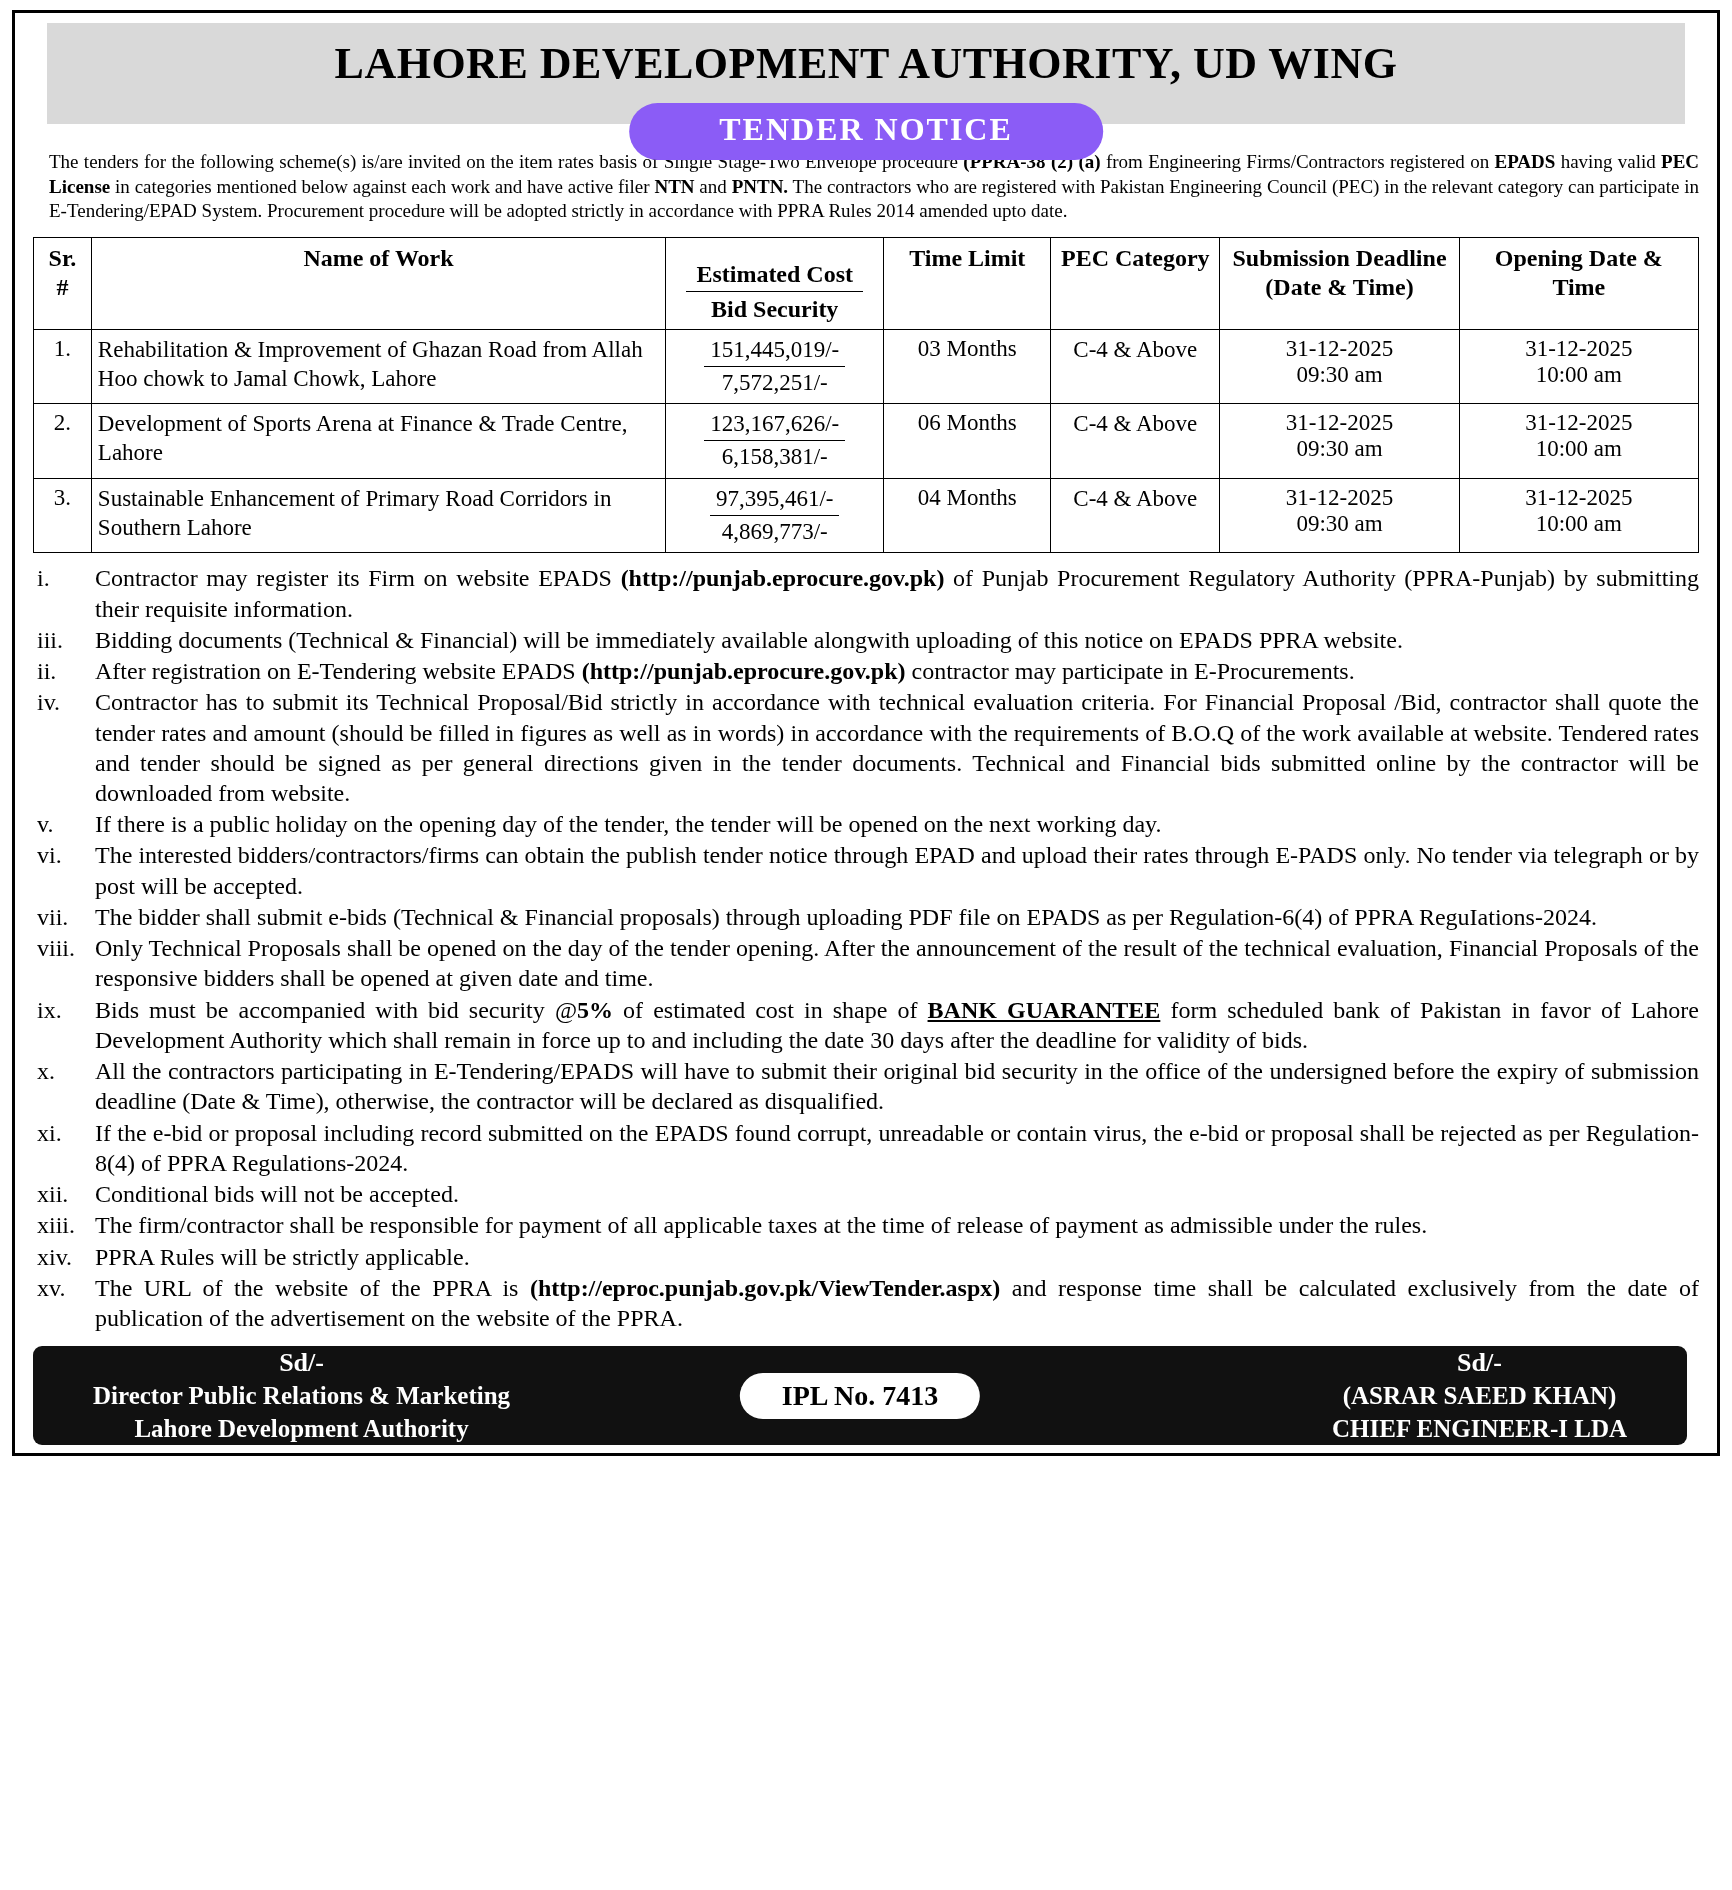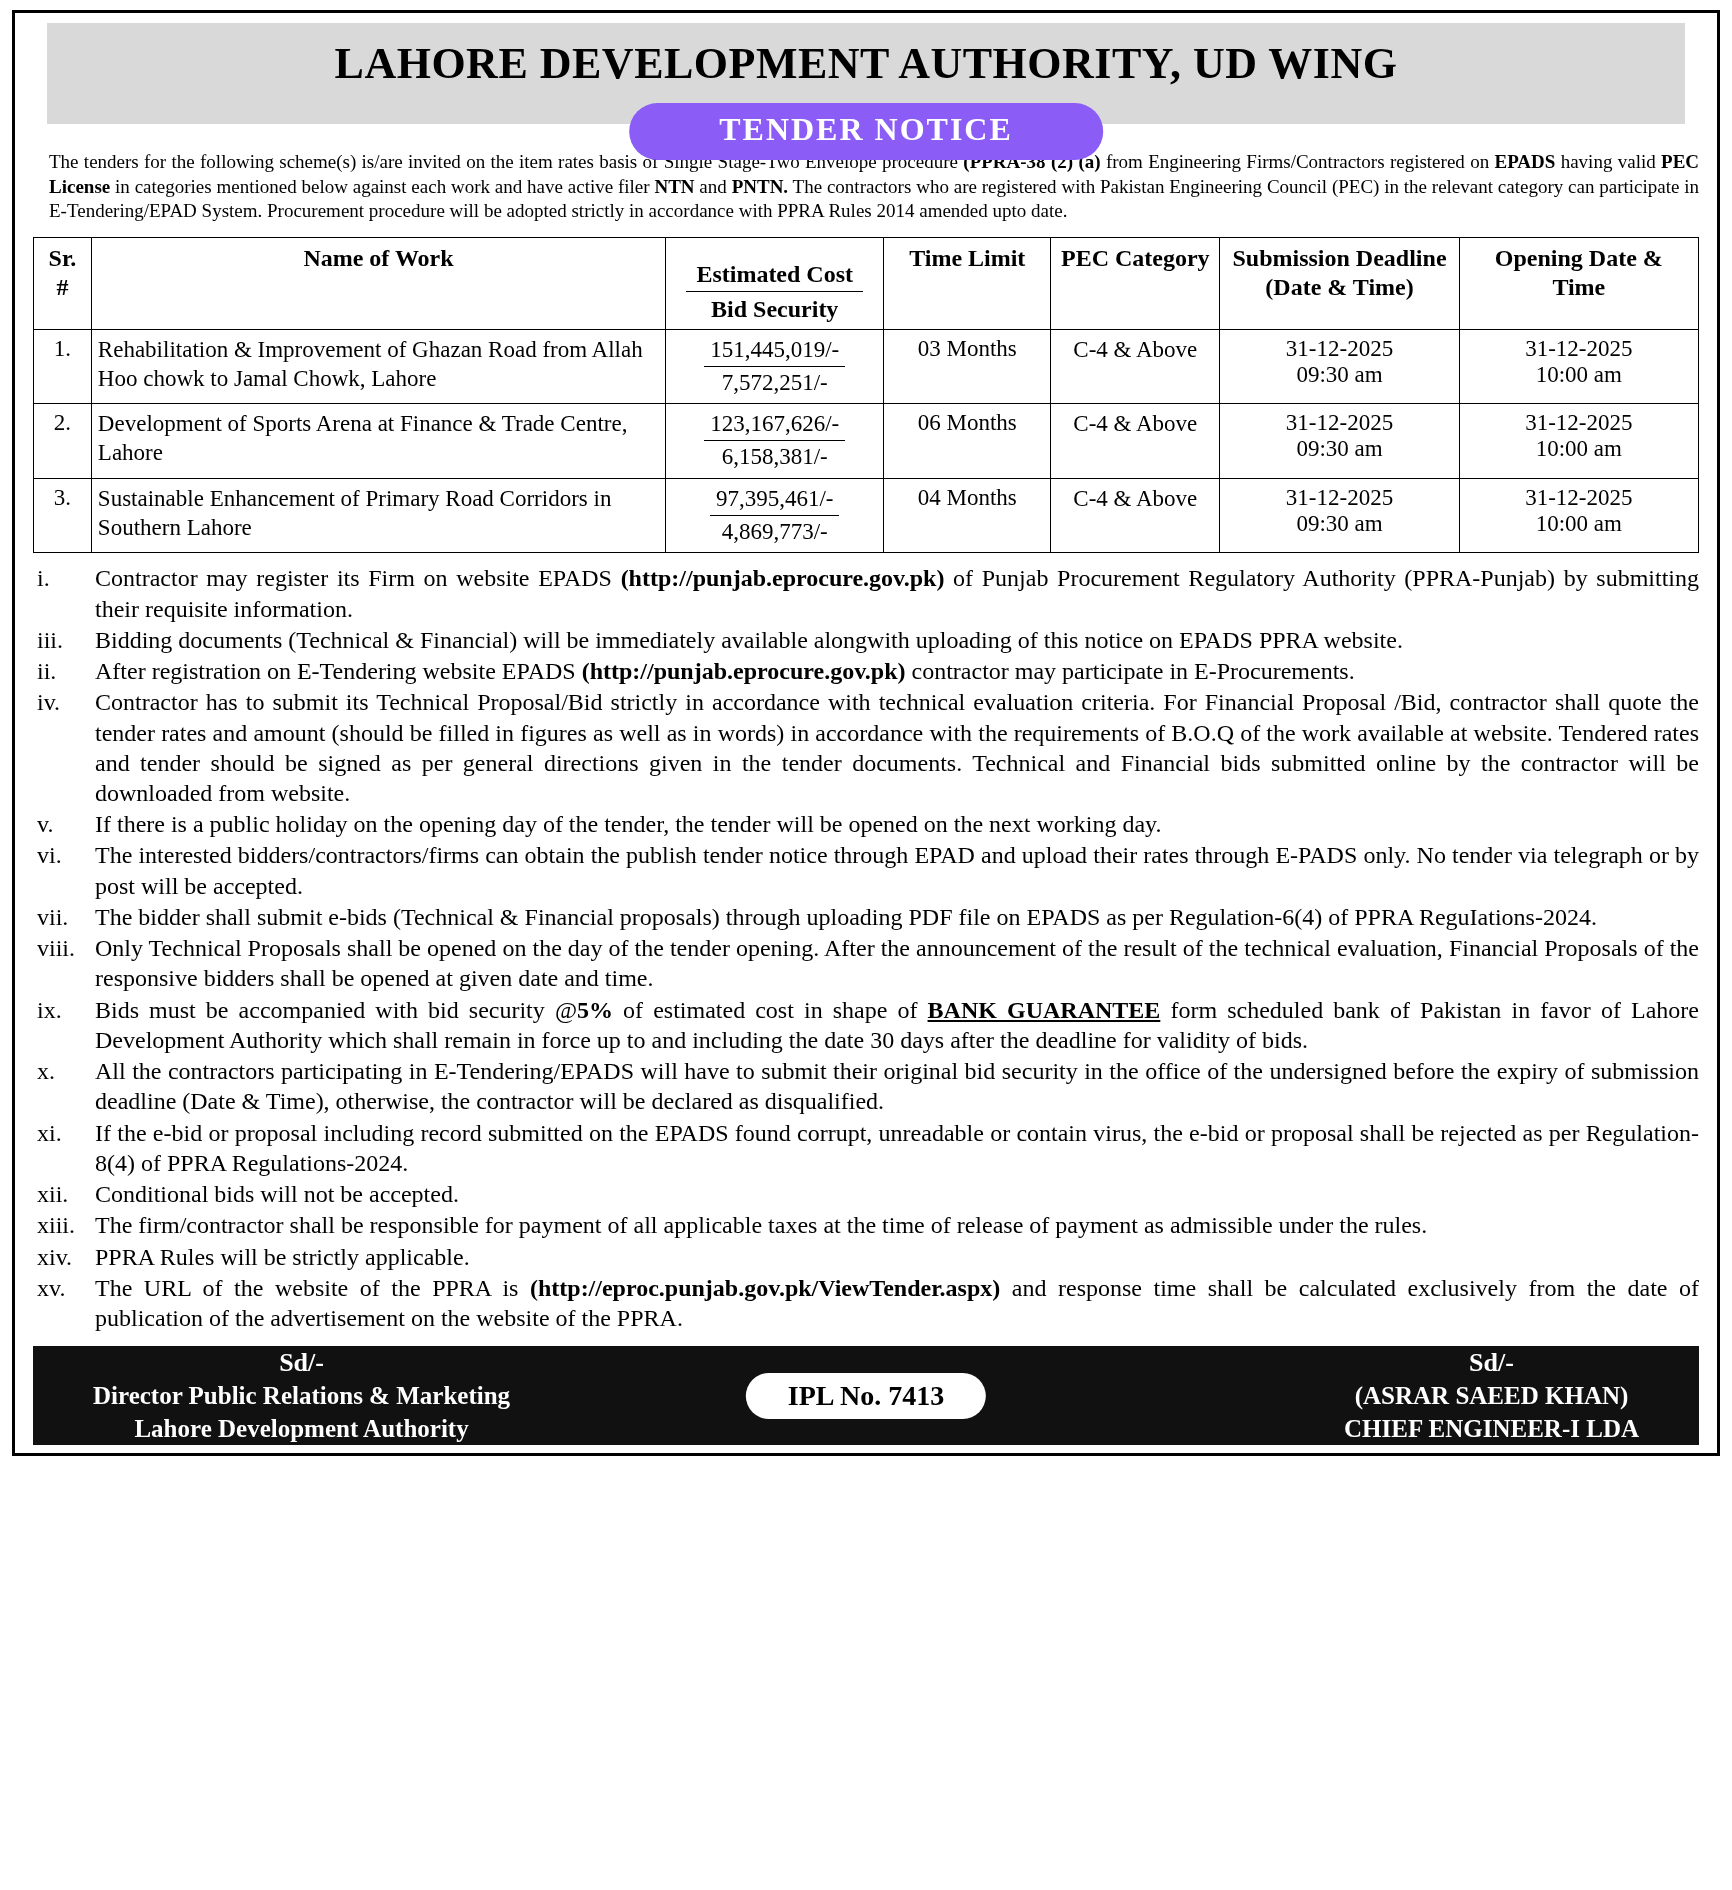--- a/index.html
+++ b/index.html
@@ -142,30 +142,31 @@
   }
   .cond-text {
     flex: 1 1 auto;
     text-align: justify;
   }
   .cond-text b { font-weight: bold; }
   .cond-text u { text-decoration: underline; }
 
   
   .footer {
-    margin: 12px 8px 0 8px;
+    margin: 12px 20px 0 8px;
     background: #111111;
     color: #ffffff;
     position: relative;
     height: 116px;
     box-sizing: border-box;
     display: flex;
     align-items: center;
     justify-content: space-between;
     padding: 0 60px;
+    border-radius: 9px;
   }
   .sig {
     text-align: center;
     font-weight: bold;
     font-size: 25px;
     line-height: 1.3;
   }
   .sig .sd { font-size: 26px; }
   .ipl {
     position: absolute;

